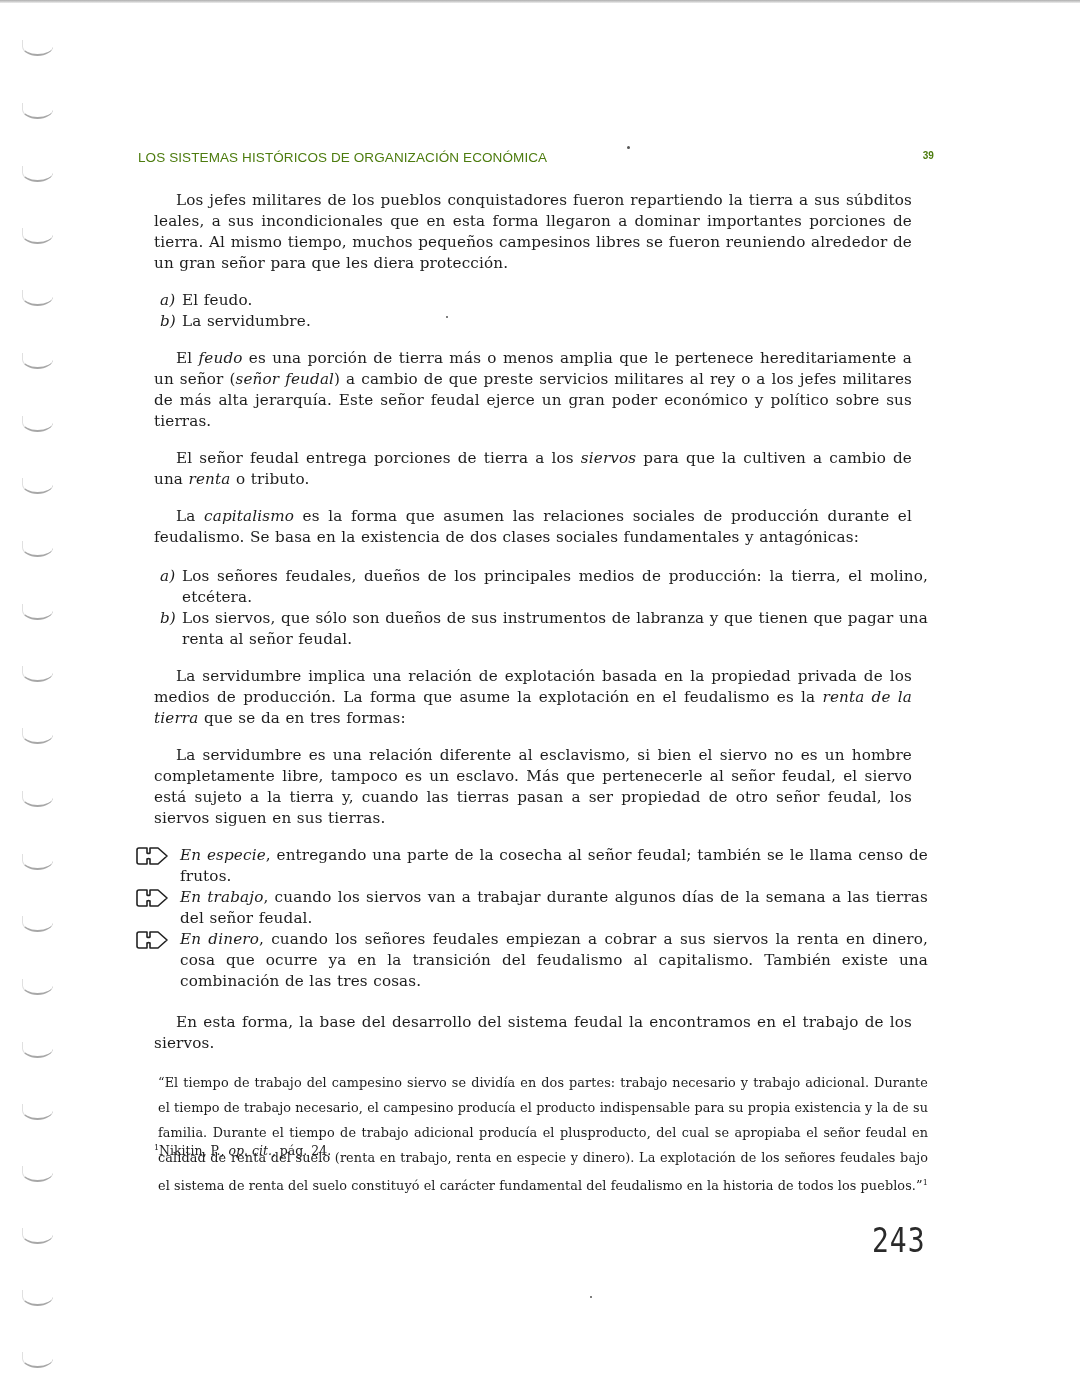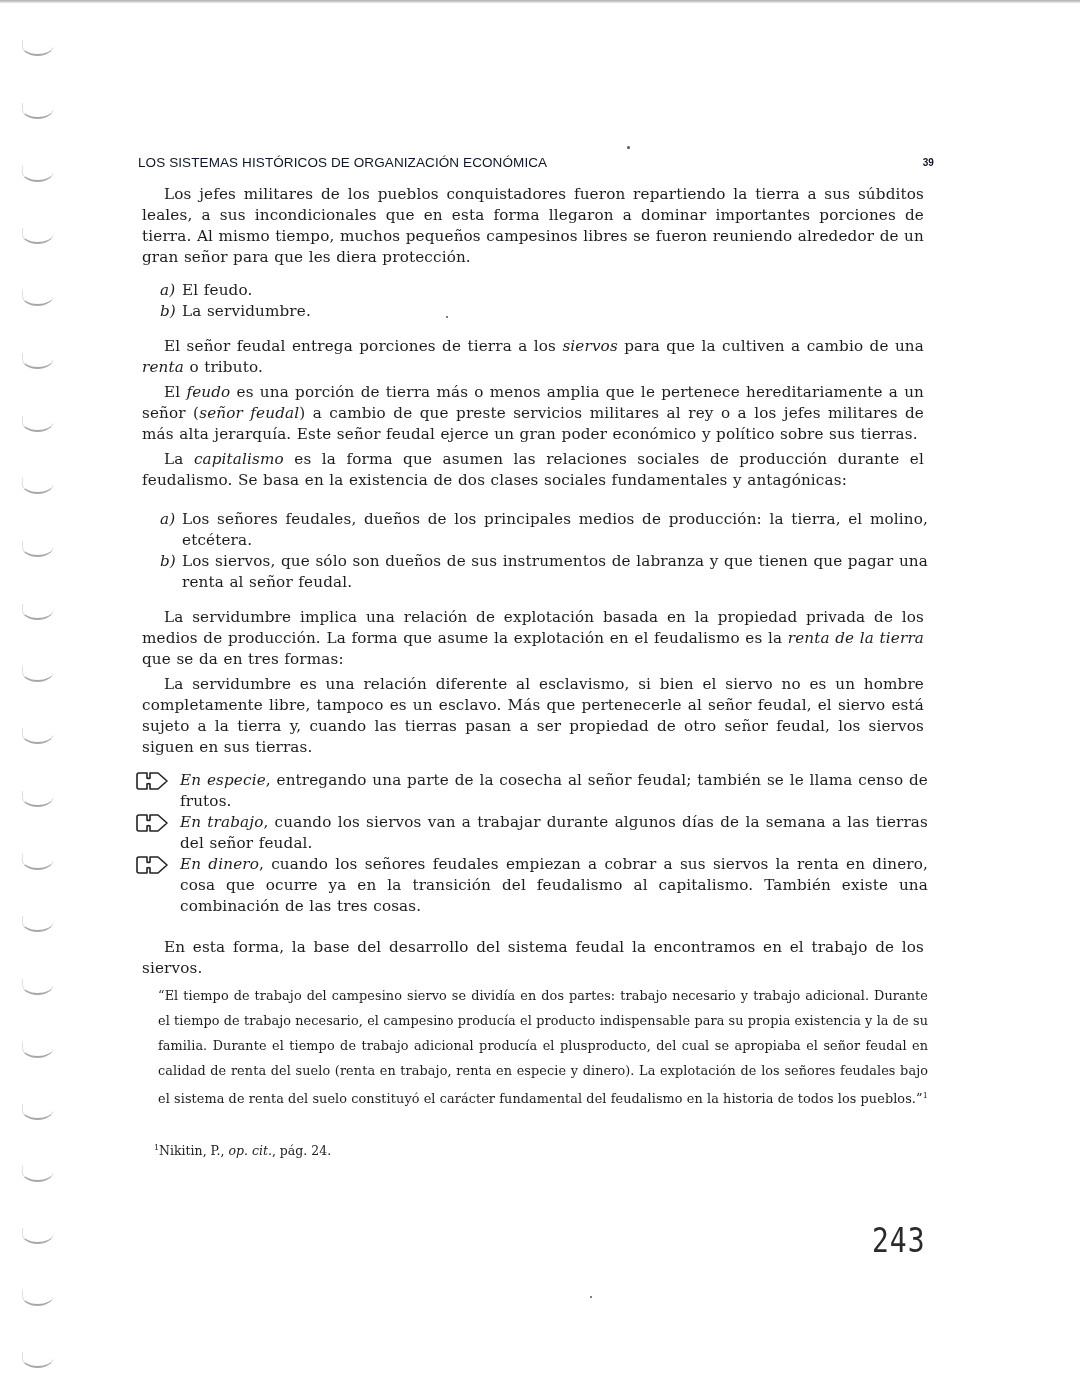--- a/index.html
+++ b/index.html
@@ -34,40 +34,40 @@
     }
     .page {
       position: absolute;
       left: 138px;
       top: 150px;
       width: 790px;
     }
     .running-head {
       display: flex;
       justify-content: space-between;
-      align-items: center;
+      align-items: flex-start;
       font-family: "Liberation Sans", "DejaVu Sans", sans-serif;
       font-size: 13.5px;
       letter-spacing: 0.1px;
-      color: #0f172a;
+      color: #4d7c0f;
       height: 24px;
     }
     .running-head .num {
       font-weight: bold;
       font-size: 10px;
       margin-right: -6px;
     }
     .body-text {
       font-size: 15.2px;
       line-height: 21px;
       text-align: justify;
       letter-spacing: 0.15px;
       word-spacing: 0.5px;
     }
-    p { margin: 4px; }
+    p { margin: 16px; }
     .indent { text-indent: 22px; }
     .list {
       margin: 12px 0 14px 0;
       padding: 0;
       list-style: none;
     }
     .list li {
       position: relative;
       padding-left: 22px;
       margin-left: 22px;
@@ -175,23 +175,23 @@
       <li>
         <span class="marker">a)</span>
         <span>El feudo.</span>
       </li>
       <li>
         <span class="marker">b)</span>
         <span>La servidumbre.</span>
       </li>
     </ul>
 
+    <p class="indent"><span>El </span><i>feudo</i><span> es una porción de tierra más o menos amplia que le pertenece hereditariamente a un señor (</span><i>señor feudal</i><span>) a cambio de que preste servicios militares al rey o a los jefes militares de más alta jerarquía. Este señor feudal ejerce un gran poder económico y político sobre sus tierras.</span></p>
+
     <p class="indent"><span>El señor feudal entrega porciones de tierra a los </span><i>siervos</i><span> para que la cultiven a cambio de una </span><i>renta</i><span> o tributo.</span></p>
-
-    <p class="indent"><span>El </span><i>feudo</i><span> es una porción de tierra más o menos amplia que le pertenece hereditariamente a un señor (</span><i>señor feudal</i><span>) a cambio de que preste servicios militares al rey o a los jefes militares de más alta jerarquía. Este señor feudal ejerce un gran poder económico y político sobre sus tierras.</span></p>
 
     <p class="indent"><span>La </span><i>capitalismo</i><span> es la forma que asumen las relaciones sociales de producción durante el feudalismo. Se basa en la existencia de dos clases sociales fundamentales y antagónicas:</span></p>
 
     <ul class="list" style="margin-top:18px">
       <li>
         <span class="marker">a)</span>
         <span>Los señores feudales, dueños de los principales medios de producción: la tierra, el molino, etcétera.</span>
       </li>
       <li>
         <span class="marker">b)</span>

